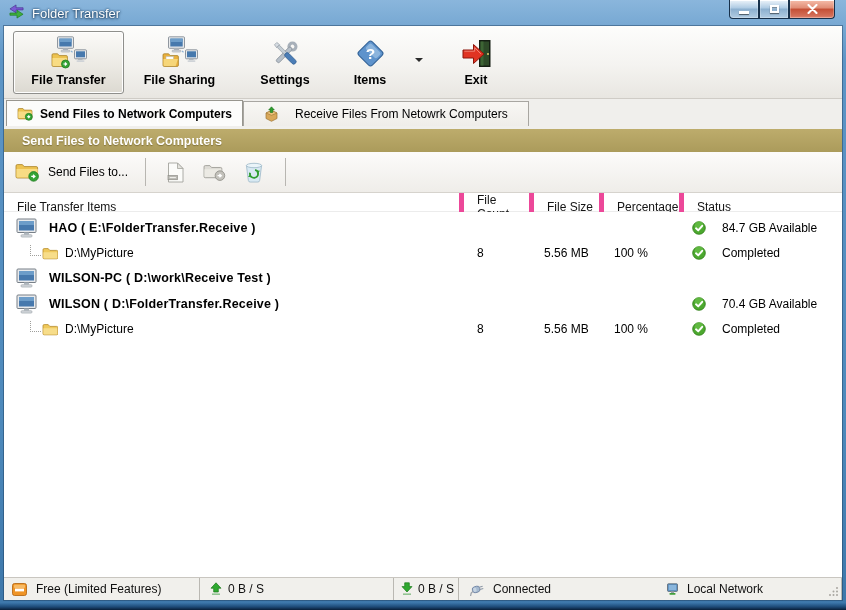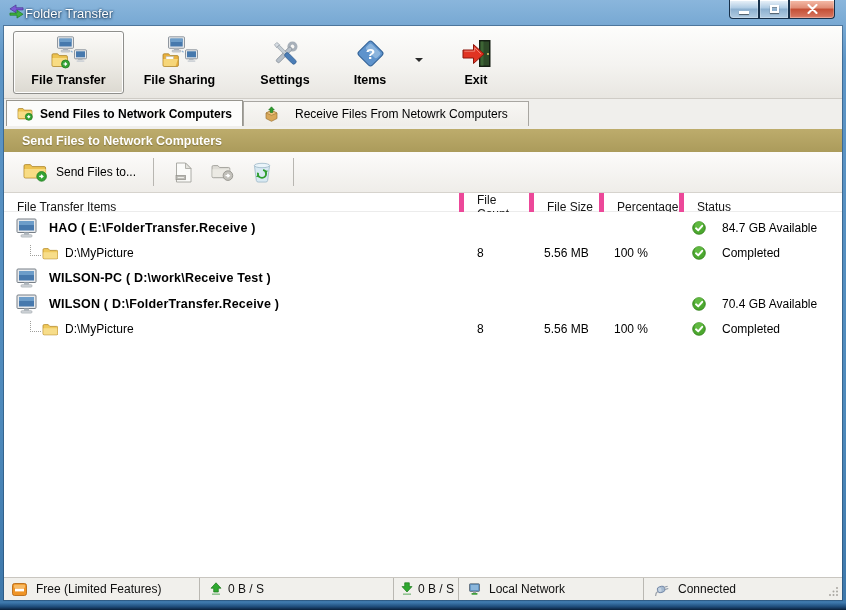--- a/index.html
+++ b/index.html
@@ -6,21 +6,21 @@
   html,body { width:846px; height:610px; overflow:hidden; }
   body { font-family:"Liberation Sans", sans-serif; position:relative; }
 
   
   .window { position:absolute; inset:0;
     background:linear-gradient(180deg,#8ab6dc 0%,#5d95c6 10%,#4d89bb 70%,#3d77aa 100%); }
   .win-bottom { position:absolute; left:0; right:0; bottom:0; height:7px;
     background:linear-gradient(180deg,#3a74a8 0%,#1d4a77 55%,#081e38 100%); }
 
   
-  .titlebar { height:26px; display:flex; align-items:center; padding-left:8px; position:relative; }
+  .titlebar { height:26px; display:flex; align-items:center; padding-left:8px; gap:7px; position:relative; }
   .title { color:#fff; font-size:13px; text-shadow:0 1px 3px rgba(8,40,72,.95),0 0 2px rgba(8,40,72,.8); }
   .controls { position:absolute; top:0; right:11px; display:flex; }
   .ctrl { width:30px; height:19px; border:1px solid #17304a; border-top:none;
     display:flex; align-items:center; justify-content:center;
     background:linear-gradient(180deg,rgba(255,255,255,.85),rgba(208,222,235,.55) 45%,rgba(148,173,196,.5) 50%,rgba(196,215,231,.75));
     box-shadow:inset 0 1px 0 rgba(255,255,255,.9), inset 0 0 0 1px rgba(255,255,255,.25); }
   .ctrl.min { border-radius:0 0 0 4px; }
   .ctrl.close { width:46px; border-radius:0 0 4px 0;
     background:linear-gradient(180deg,#f6beab,#e08c75 45%,#c44f35 50%,#d4705a 90%,#e6937f); }
   .g-min { width:10px; height:3px; background:#fff; box-shadow:0 1px 1px rgba(0,0,0,.55); margin-top:6px; }
@@ -56,21 +56,21 @@
 
   .strip-gap { height:3px; flex:0 0 auto; background:#f0efec; }
 
   
   .goldbar { height:23px; flex:0 0 auto; display:flex; align-items:center; padding-left:18px;
     background:linear-gradient(180deg,#bdac6c,#ab9b5b); color:#fff; font-weight:bold; font-size:12.5px;
     text-shadow:0 1px 1px rgba(96,84,32,.6); }
 
   
   .actionbar { height:41px; flex:0 0 auto; border-bottom:1px solid #d6d3cd;
-    background:linear-gradient(180deg,#fcfbfa,#efede9); display:flex; align-items:center; padding-left:14px; }
+    background:linear-gradient(180deg,#fcfbfa,#efede9); display:flex; align-items:center; padding-left:6px; }
   .abtn { display:flex; align-items:center; gap:9px; font-size:12px; color:#000; padding:3px 5px; border-radius:2px; }
   .vsep { width:1px; height:28px; background:#b8b6b1; margin:0 12px; }
   .icon-btn { padding:3px 9px; }
 
   
   .theader { height:19px; flex:0 0 auto; background:#fff; border-bottom:1px solid #ececec;
     display:grid; grid-template-columns:455px 70px 70px 80px 1fr; font-size:12px; color:#141414; }
   .hc { display:flex; align-items:center; padding-left:13px; border-left:5px solid #ec4899; height:100%; }
   .hc:first-child { border-left:none; }
 
@@ -421,41 +421,41 @@
         </svg>
         <span>0 B / S</span>
       </div>
       <div class="ssec s3">
         <svg width="12" height="14" viewBox="0 0 12 14">
           <path d="M6 10 L1 4.6 H3.7 V.8 H8.3 V4.6 H11 Z" fill="#2fa82f" stroke="#187818" stroke-width=".7"></path>
           <rect x="2" y="11.4" width="8" height="1.6" fill="#93c493"></rect>
         </svg>
         <span>0 B / S</span>
       </div>
-      <div class="ssec s4">
-        <svg width="13" height="13" viewBox="0 0 13 13">
-          <rect x="1.5" y=".8" width="10" height="7.6" rx=".8" fill="#5c92c4" stroke="#5a6570" stroke-width=".8"></rect>
-          <rect x="2.8" y="2" width="7.4" height="5.1" fill="#8ab6dc"></rect>
-          <rect x="5" y="8.4" width="3" height="1.6" fill="#9aa1a8"></rect>
-          <rect x="3.4" y="10" width="6.2" height="1.8" rx=".8" fill="#3f9e3b"></rect>
-        </svg>
-        <span>Local Network</span>
-      </div>
       <div class="ssec s5">
         <svg width="17" height="13" viewBox="0 0 17 13">
           <g transform="rotate(-16 8 7)">
             <path d="M4.5 7.5 Q1.8 8.2 1.2 11.5" fill="none" stroke="#9aa0a8" stroke-width="1.2"></path>
             <rect x="4.5" y="3.5" width="7.5" height="6" rx="2.6" fill="#a6bad0" stroke="#6b80a0" stroke-width=".8"></rect>
             <rect x="5.5" y="4.4" width="3" height="4.2" rx="1.3" fill="#c6d4e2"></rect>
             <rect x="11.8" y="4.7" width="3.6" height="1.1" fill="#8c97a6"></rect>
             <rect x="11.8" y="7.1" width="3.6" height="1.1" fill="#8c97a6"></rect>
           </g>
         </svg>
         <span>Connected</span>
       </div>
+      <div class="ssec s4">
+        <svg width="13" height="13" viewBox="0 0 13 13">
+          <rect x="1.5" y=".8" width="10" height="7.6" rx=".8" fill="#5c92c4" stroke="#5a6570" stroke-width=".8"></rect>
+          <rect x="2.8" y="2" width="7.4" height="5.1" fill="#8ab6dc"></rect>
+          <rect x="5" y="8.4" width="3" height="1.6" fill="#9aa1a8"></rect>
+          <rect x="3.4" y="10" width="6.2" height="1.8" rx=".8" fill="#3f9e3b"></rect>
+        </svg>
+        <span>Local Network</span>
+      </div>
       <svg class="grip" width="11" height="11" viewBox="0 0 11 11">
         <circle cx="9" cy="2" r="1" fill="#a8a6a0"></circle>
           <circle cx="9" cy="5.5" r="1" fill="#a8a6a0"></circle>
         <circle cx="9" cy="9" r="1" fill="#a8a6a0"></circle>
           <circle cx="5.5" cy="5.5" r="1" fill="#a8a6a0"></circle>
         <circle cx="5.5" cy="9" r="1" fill="#a8a6a0"></circle>
           <circle cx="2" cy="9" r="1" fill="#a8a6a0"></circle>
       </svg>
     </div>
 

